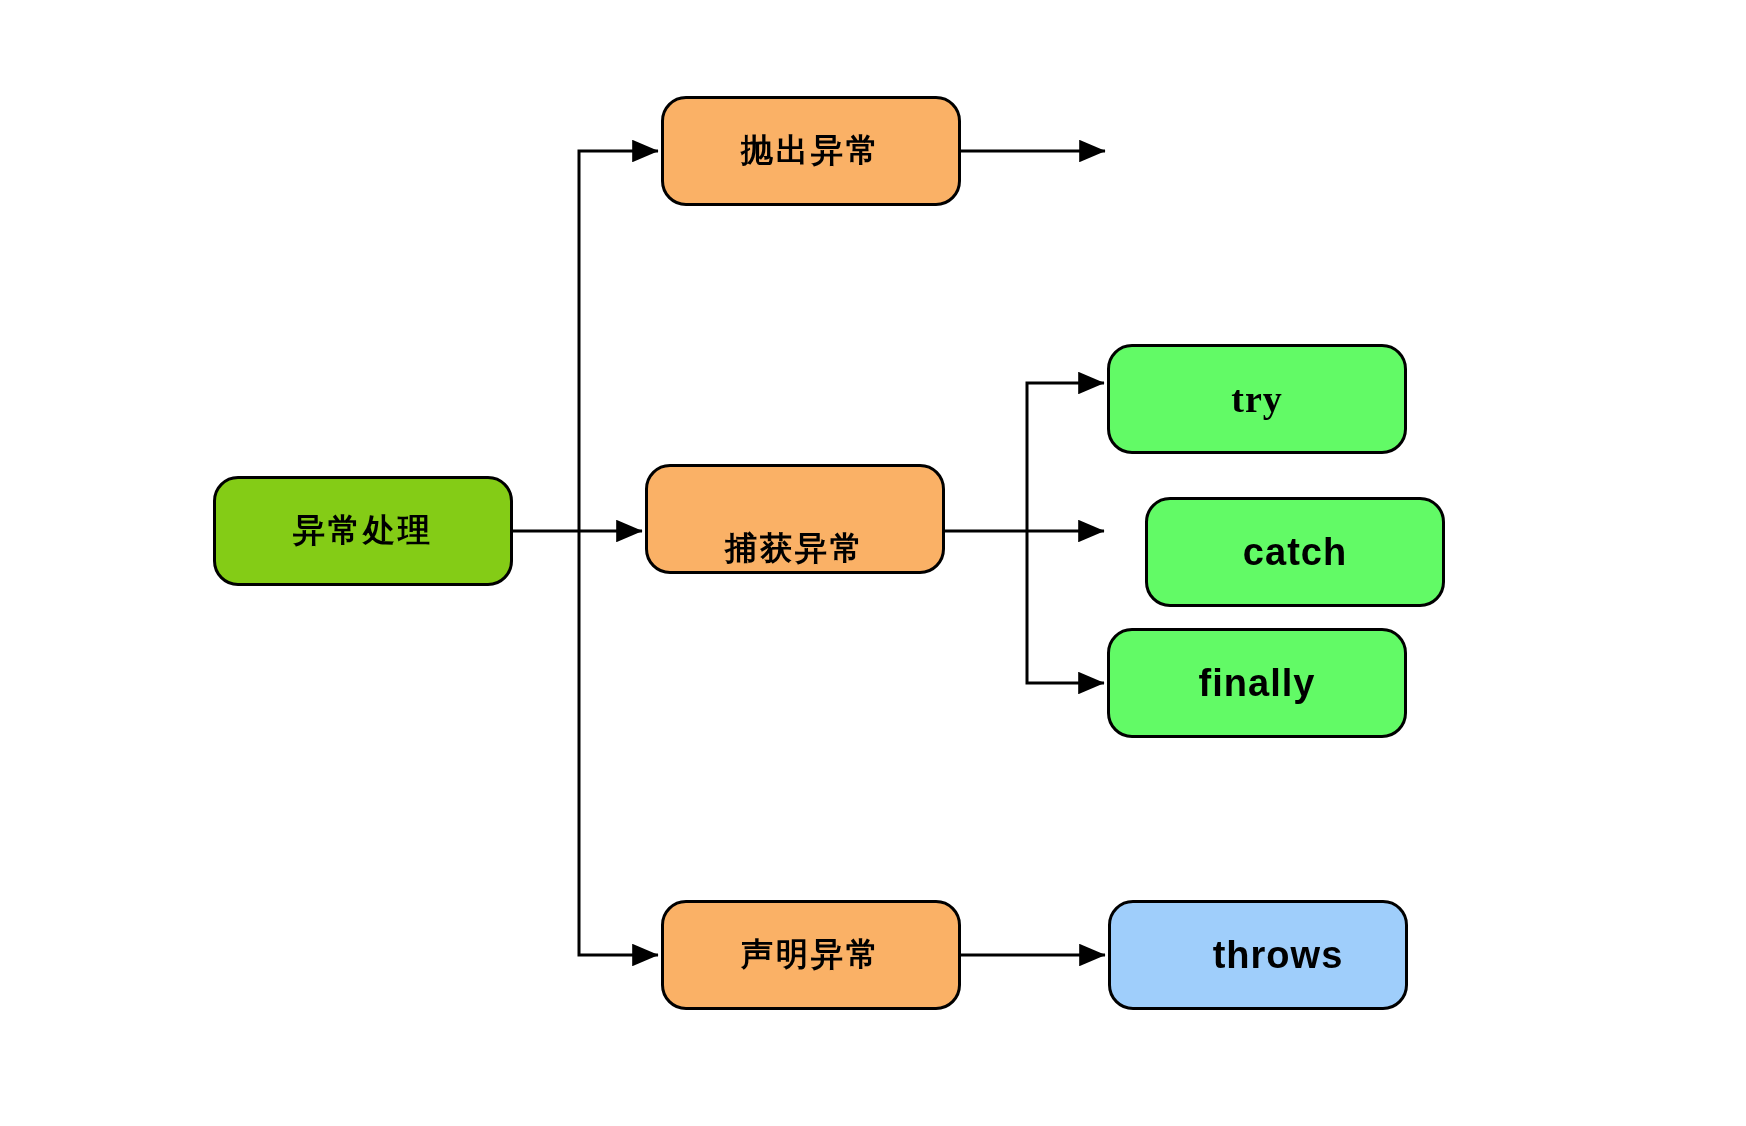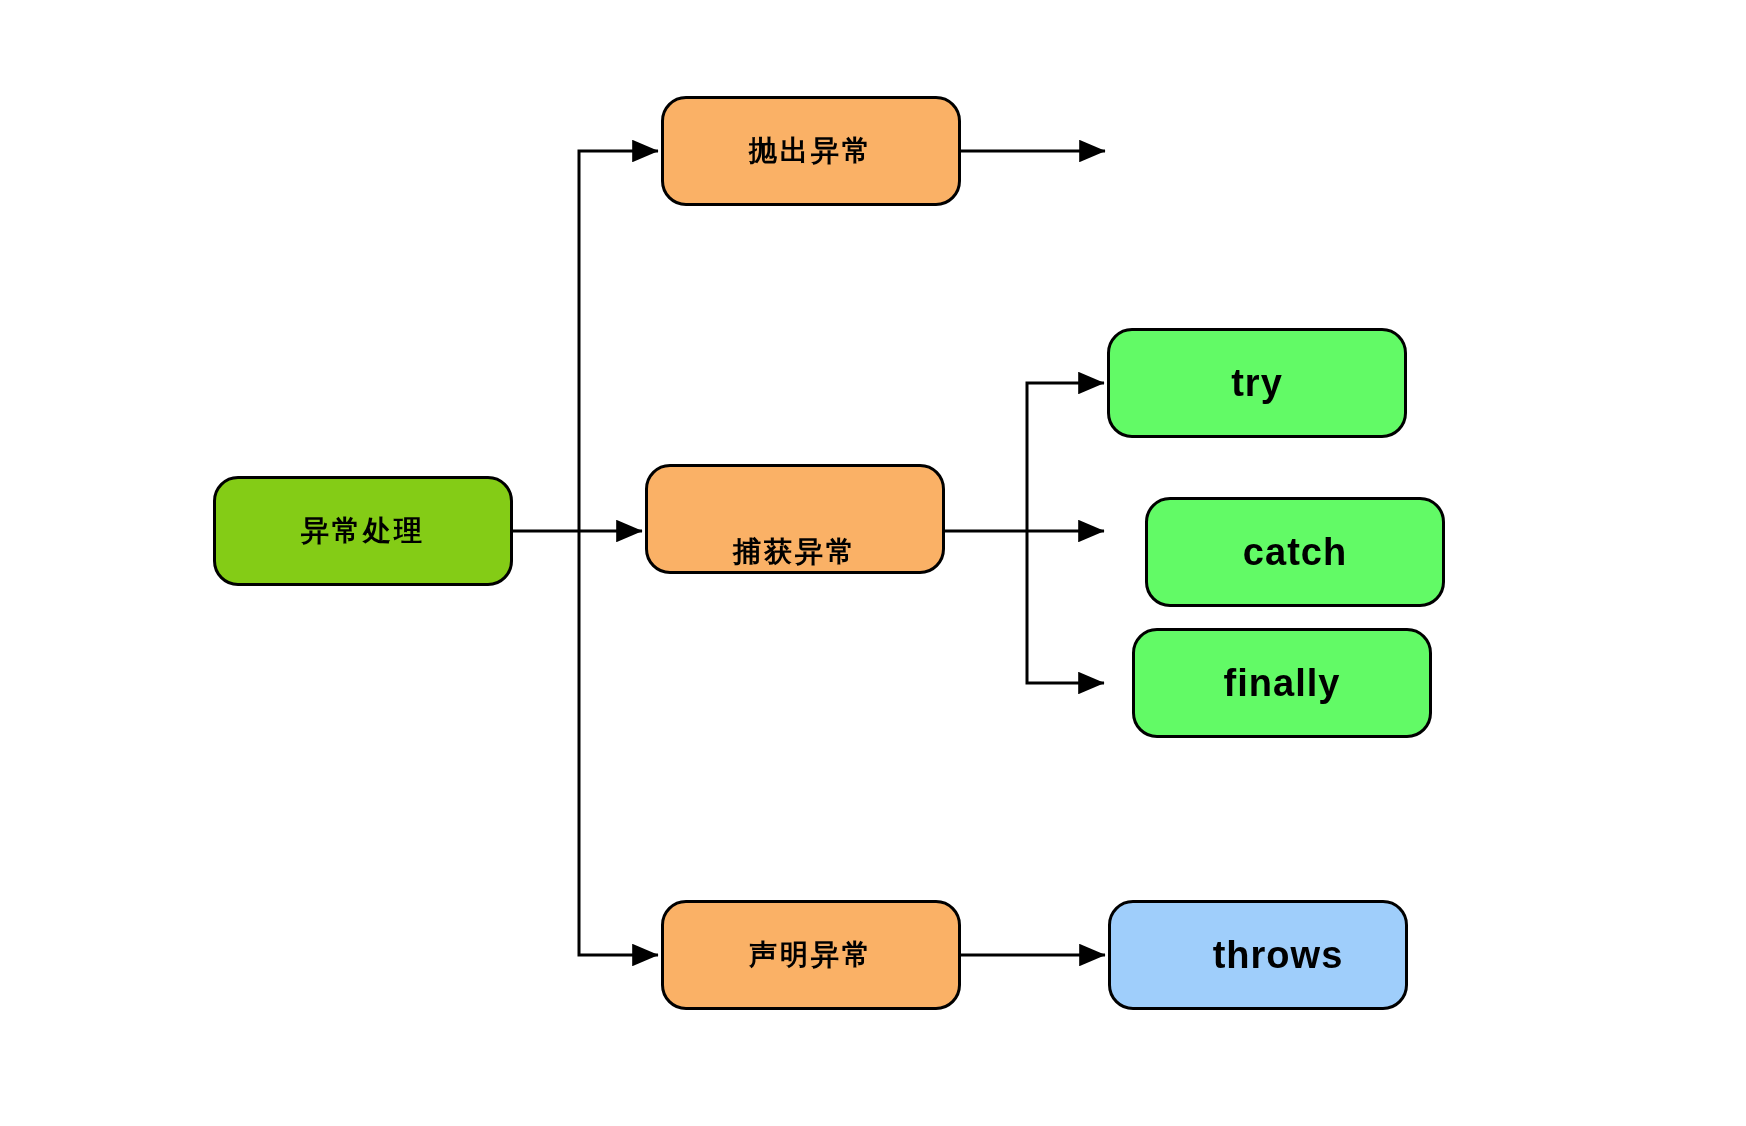--- a/index.html
+++ b/index.html
@@ -35,42 +35,42 @@
     font-weight: bold;
     color: #000000;
     cursor: default;
   }
   .node-label {
     display: block;
     text-align: center;
     white-space: nowrap;
   }
   .cjk .node-label {
-    font-size: 28px;
+    font-size: 32px;
     letter-spacing: 3px;
   }
   .latin .node-label {
     font-size: 38px;
     letter-spacing: 1px;
   }
   .fill-red    { background: #84cc16; }
   .fill-orange { background: #fab166; }
   .fill-yellow { background: #fdfd9e; }
   .fill-green  { background: #62fa66; }
   .fill-blue   { background: #9fcefb; }
 
   
   #node-root          { left: 213px;  top: 476px; }
   #node-throw-branch  { left: 661px;  top: 96px;  }
   #node-catch-branch  { left: 645px;  top: 464px; align-items: flex-end; }
   #node-declare-branch{ left: 661px;  top: 900px; justify-content: center; }
   #node-throw-leaf    { left: 1108px; top: 96px;  }
-  #node-try-leaf      { left: 1107px; top: 328px; }
+  #node-try-leaf      { left: 1107px; top: 344px; font-family: Liberation Serif, serif; }
   #node-catch-leaf    { left: 1145px; top: 476px; margin-top: 21px; }
-  #node-finally-leaf  { left: 1107px; top: 628px; margin-left: 25px; }
+  #node-finally-leaf  { left: 1107px; top: 628px; }
   #node-throws-leaf   { left: 1108px; top: 900px; padding-left: 40px; }
 </style>
 </head>
 <body>
 
 <div id="canvas">
 
   <svg id="connector-layer" viewBox="0 0 1746 1126" xmlns="http://www.w3.org/2000/svg">
     <defs>
       <marker id="arrowhead" markerWidth="9" markerHeight="7.5" refX="8.6" refY="3.75" orient="auto" markerUnits="strokeWidth">

